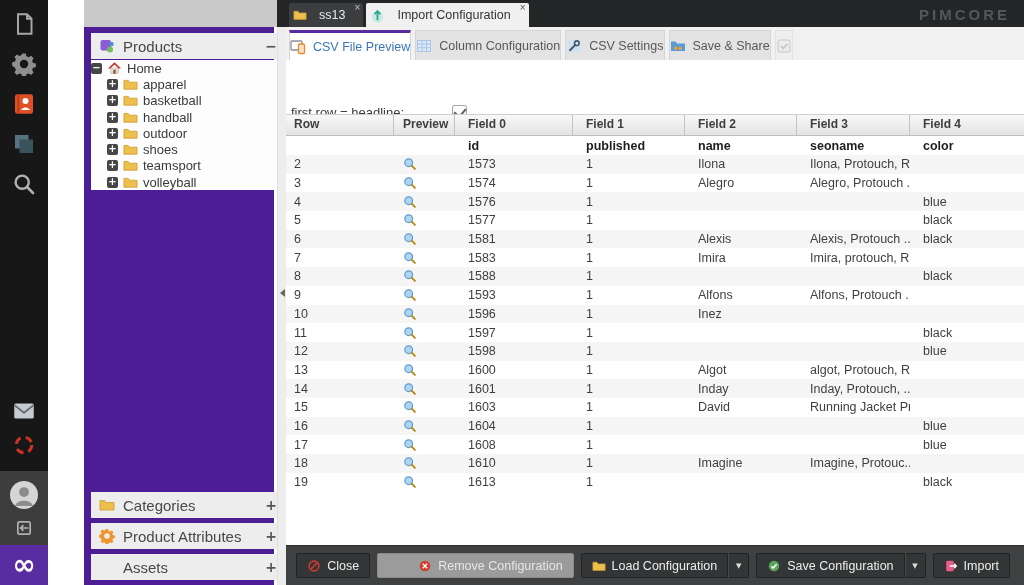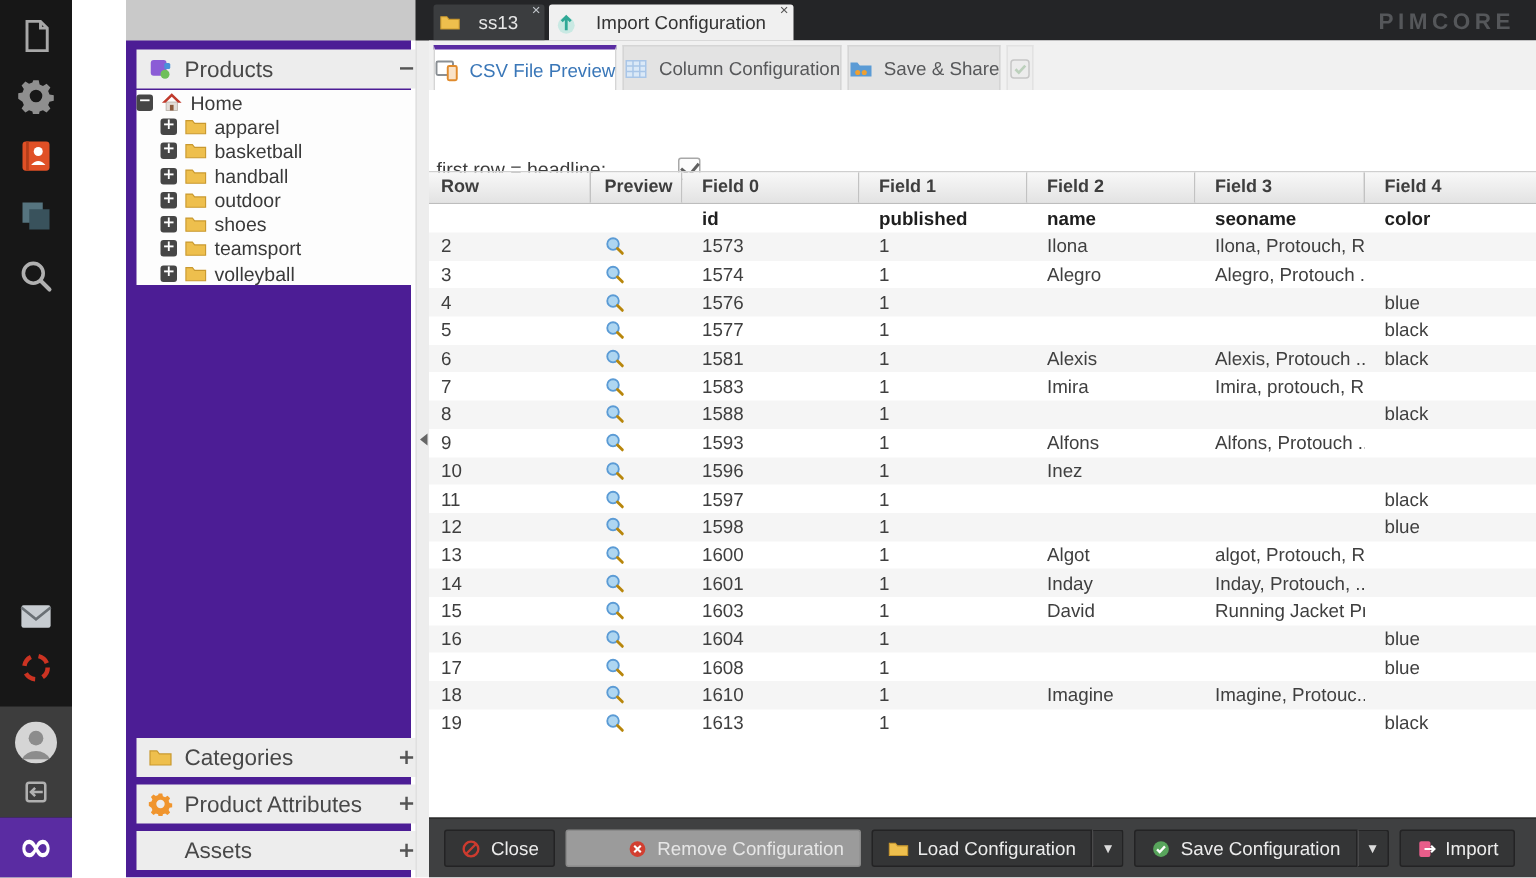--- a/index.html
+++ b/index.html
@@ -327,20 +327,30 @@
         <svg viewBox="0 0 16 16">
           <rect x="1.5" y="2.5" width="13" height="11" fill="#dbe9f7" stroke="#a9c6e8"></rect>
           <path d="M1.5 6h13M1.5 9.7h13M6 2.5v11M10.5 2.5v11" stroke="#a9c6e8" fill="none"></path>
         </svg>
       </span>
       <span>Column Configuration</span>
     </div>
     <div class="subtab normal">
       <span class="icon" style="width:16px;height:16px">
         <svg viewBox="0 0 16 16">
+          <rect x="1.5" y="2" width="13" height="12" rx="2" fill="#cfe3f5"></rect>
+          <path d="M4 12.2 9.3 6.9" stroke="#4a5a66" stroke-width="2" stroke-linecap="round"></path>
+          <circle cx="10.8" cy="5.2" r="2.3" fill="none" stroke="#4a5a66" stroke-width="1.6"></circle>
+        </svg>
+      </span>
+      <span>CSV Settings</span>
+    </div>
+    <div class="subtab normal">
+      <span class="icon" style="width:16px;height:16px">
+        <svg viewBox="0 0 16 16">
           <path d="M1 4 1 13h14V5.6H7.2L5.6 3.6H1z" fill="#5b9bd5"></path>
           <circle cx="5.8" cy="10.3" r="1.7" fill="#f0a030"></circle>
           <circle cx="10.2" cy="10.3" r="1.7" fill="#f0a030"></circle>
         </svg>
       </span>
       <span>Save &amp; Share</span>
     </div>
     <div class="subtab disabled">
       <span class="icon" style="width:16px;height:16px">
         <svg viewBox="0 0 16 16">

